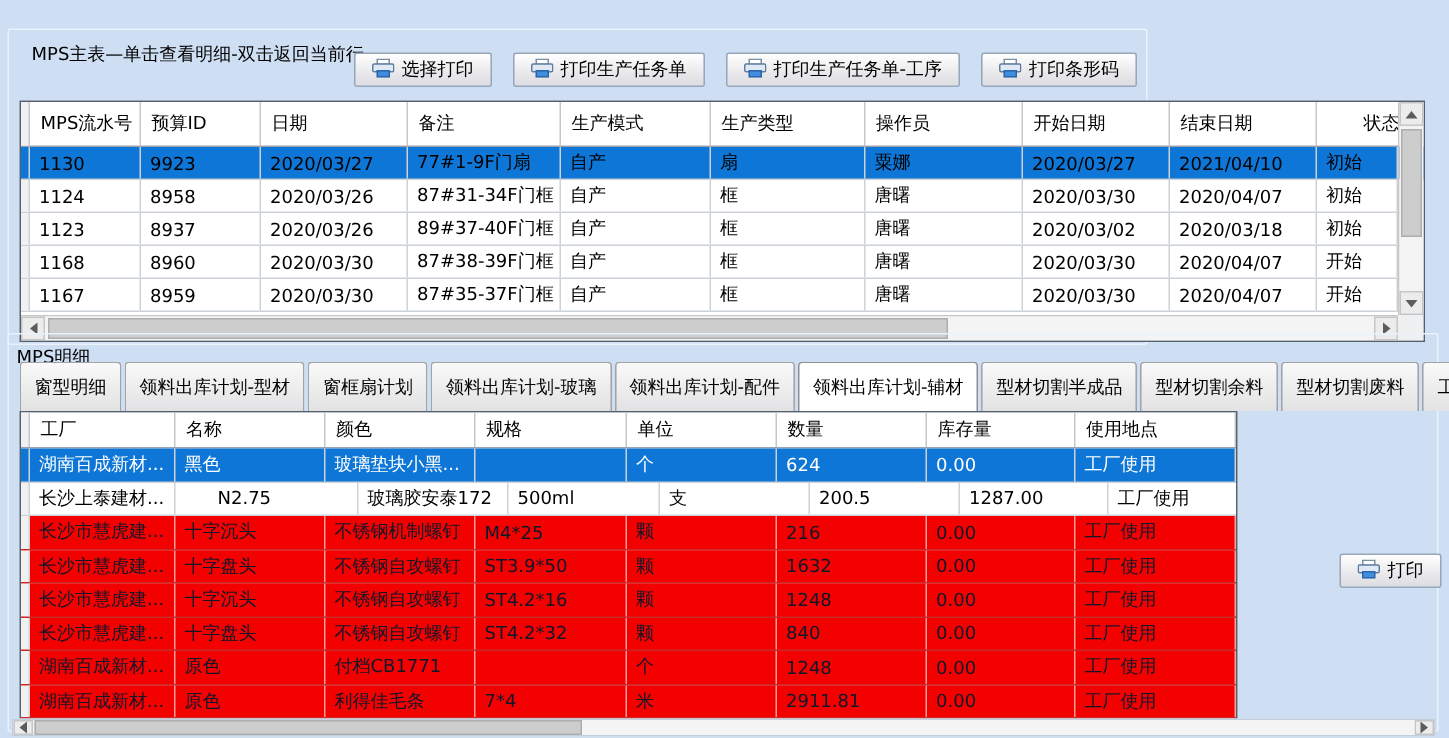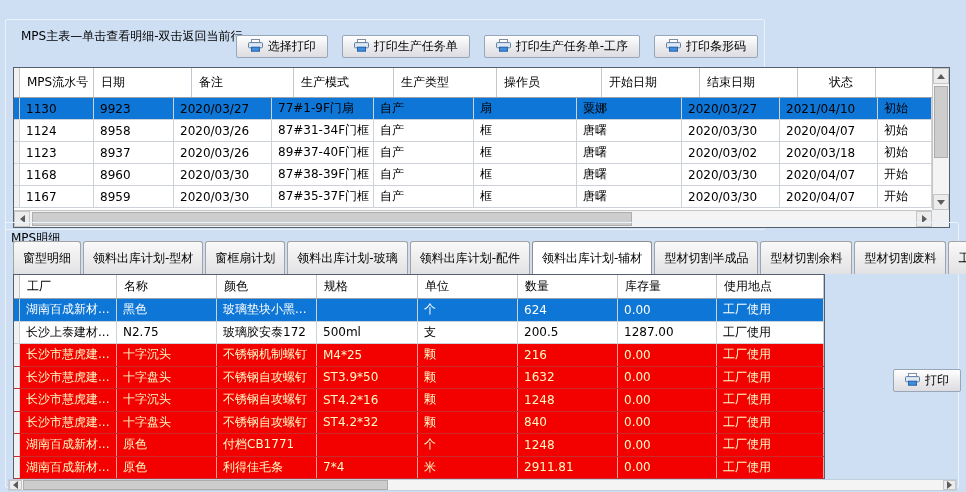--- a/index.html
+++ b/index.html
@@ -67,21 +67,21 @@
     border-right: 1px solid #ccd2d8; flex-shrink: 0;
   }
   .grid-row { border-bottom: 1px solid #ccd2d8; background: #fff; }
   .gutter { width: 6px; padding: 0; background: #f1f1f1; }
 
   .grid-row.selected { background: #0d76d6; }
   .grid-row.selected .gutter { background: transparent; }
   #main-grid   .grid-row.selected { color: #000; }
   #detail-grid .grid-row.selected { color: #fff; }
 
-  .grid-row.alert { background: #f30000; color: #fef9c3; border-bottom: 1px solid #c92b2b; }
+  .grid-row.alert { background: #f30000; color: #0f172a; border-bottom: 1px solid #c92b2b; }
   .grid-row.alert .gcell { border-right: 1px solid #ff9c9c; }
   .grid-row.alert .gutter { background: #f1f1f1; border-right: 1px solid #ccd2d8; }
 
   
   .sb-btn {
     display: flex; align-items: center; justify-content: center;
     background: #ececec; border: 1px solid #c6c6c6; flex-shrink: 0;
   }
   .sb-track { position: relative; flex: 1; background: #f4f4f4; }
   .sb-thumb { position: absolute; background: #cdcdcd; border: 1px solid #adadad; }
@@ -174,20 +174,21 @@
             <rect x="3.5" y="8.2" width="8" height="4" fill="#3f8fde" stroke="#2a62a8"></rect>
           </svg></span>
         <span>打印条形码</span>
       </button>
     </div>
 
   <div class="grid" id="main-grid">
       <div class="grid-header-row">
         <div class="hcell gutter"></div>
         <div class="hcell" style="width: 74px;">MPS流水号</div>
+        <div class="hcell" style="width: 80px;">预算ID</div>
         <div class="hcell" style="width: 98px;">日期</div>
         <div class="hcell" style="width: 102px;">备注</div>
         <div class="hcell" style="width: 100px;">生产模式</div>
         <div class="hcell" style="width: 103px;">生产类型</div>
         <div class="hcell" style="width: 105px;">操作员</div>
         <div class="hcell" style="width: 98px;">开始日期</div>
         <div class="hcell" style="width: 98px;">结束日期</div>
         <div class="hcell" style="width: 54px; margin-left: 24px;">状态</div>
       </div>
       <div class="grid-body">
@@ -320,21 +321,21 @@
           <div class="gcell" style="width: 100px;">玻璃垫块小黑...</div>
           <div class="gcell" style="width: 101px;"></div>
           <div class="gcell" style="width: 100px;">个</div>
           <div class="gcell" style="width: 100px;">624</div>
           <div class="gcell" style="width: 99px;">0.00</div>
           <div class="gcell" style="width: 107px;">工厂使用</div>
         </div>
         <div class="grid-row normal">
           <div class="gcell gutter"></div>
           <div class="gcell" style="width: 97px;">长沙上泰建材...</div>
-          <div class="gcell" style="width: 100px;">N2.75</div>
+          <div class="gcell" style="width: 100px; margin-left: 22px;">N2.75</div>
           <div class="gcell" style="width: 100px;">玻璃胶安泰172</div>
           <div class="gcell" style="width: 101px;">500ml</div>
           <div class="gcell" style="width: 100px;">支</div>
           <div class="gcell" style="width: 100px;">200.5</div>
           <div class="gcell" style="width: 99px;">1287.00</div>
           <div class="gcell" style="width: 107px;">工厂使用</div>
         </div>
         <div class="grid-row alert">
           <div class="gcell gutter"></div>
           <div class="gcell" style="width: 97px;">长沙市慧虎建...</div>

